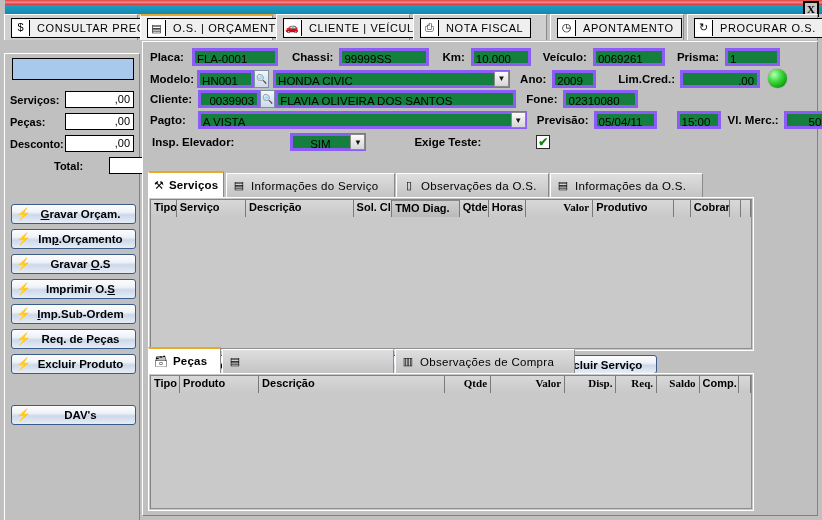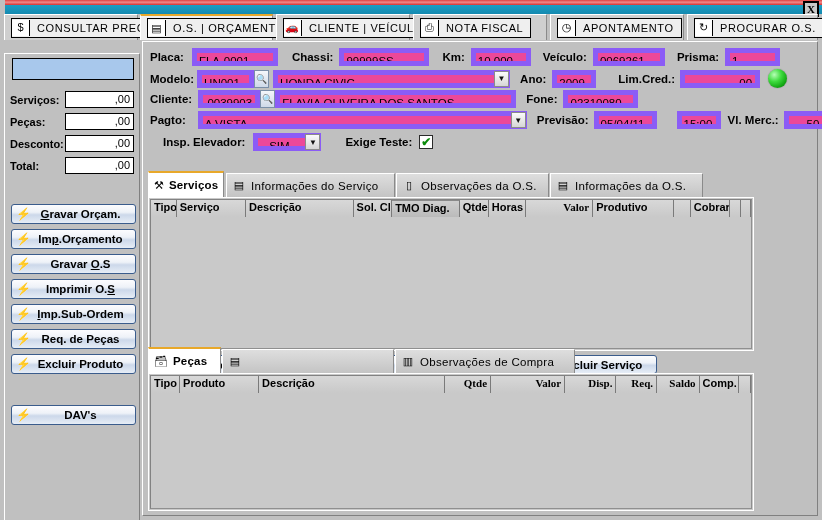--- a/index.html
+++ b/index.html
@@ -46,21 +46,21 @@
   .sbtn .bolt{color:#4f7fc0;font-size:12px;margin-left:4px;text-shadow:0 0 1px #fff;}
   .sbtn .slbl{flex:1;text-align:center;font:bold 11.5px "Liberation Sans",sans-serif;color:#000;padding-right:5px;}
   .sbtn .slbl u{text-decoration:underline;}
 
   
   .rightpanel{position:absolute;left:142px;top:41px;width:676px;height:475px;background:#c0c0c0;
      border-left:1px solid #fff;border-top:1px solid #fff;border-right:1px solid #808080;border-bottom:1px solid #808080;box-sizing:border-box;}
 
   .frow{position:absolute;display:flex;align-items:center;}
   .flbl{font:bold 11.5px "Liberation Sans",sans-serif;color:#000;white-space:nowrap;}
-  .fin{border:5px solid #8b5cf6;background:#ec4899;box-sizing:border-box;height:18px;
+  .fin{border:3px solid #8b5cf6;background:#15803d;box-sizing:border-box;height:18px;
       font:11.5px "Liberation Sans",sans-serif;color:#000;line-height:16px;padding-left:2px;overflow:hidden;white-space:nowrap;}
   .fin.r{text-align:right;padding-right:3px;padding-left:0;}
   .lookup{width:15px;height:18px;border:1px solid #7a8fa8;background:linear-gradient(to bottom,#f4f7fb,#cfd9e8);
       box-sizing:border-box;display:flex;align-items:center;justify-content:center;font-size:9px;color:#2a4a7a;cursor:pointer;}
   .ddwrap{position:relative;display:inline-block;}
   .ddbtn{position:absolute;right:1px;top:1px;width:15px;height:16px;
       background:linear-gradient(to bottom,#fbfbfb,#d6d6d6);border:1px solid #8b8b8b;box-sizing:border-box;
       display:flex;align-items:center;justify-content:center;font-size:8px;color:#111;cursor:pointer;}
   .chk{width:14px;height:14px;border:1px solid #2a2a2a;background:#fff;box-sizing:border-box;
       display:flex;align-items:center;justify-content:center;color:#0a8a0a;font:bold 12px "Liberation Sans",sans-serif;cursor:pointer;}
@@ -153,21 +153,21 @@
           <span class="totfld">,00</span>
         </div>
         <div class="totrow" style="top: 58px;">
           <span class="totlbl">Peças:</span>
           <span class="totfld">,00</span>
         </div>
         <div class="totrow" style="top: 80px;">
           <span class="totlbl">Desconto:</span>
           <span class="totfld">,00</span>
         </div>
-        <div class="totrow" style="top: 102px;">
+        <div class="totrow" style="top: 102px; margin-left: 44px;">
           <span class="totlbl">Total:</span>
           <span class="totfld">,00</span>
         </div>
       </div>
     <div id="sidebtns">
         <div class="sbtn" style="top: 150px;">
           <span class="bolt">⚡</span>
           <span class="slbl"><u>G</u>ravar Orçam.</span>
         </div>
         <div class="sbtn" style="top: 175px;">
@@ -246,27 +246,27 @@
         <span class="fin" style="width:329px;display:block;padding-right:18px;">A VISTA</span>
         <span class="ddbtn">▼</span>
       </span>
       <span class="flbl" style="margin-left:10px;">Previsão:</span>
       <span class="fin" style="width:63px;margin-left:5px;">05/04/11</span>
       <span class="fin" style="width:44px;margin-left:20px;">15:00</span>
       <span class="flbl" style="margin-left:7px;">Vl. Merc.:</span>
       <span class="fin r" style="width:82px;margin-left:5px;">50.000,00</span>
     </div>
 
-    <div class="frow" style="left:20px;top:91px;">
+    <div class="frow" style="left:9px;top:91px;gap:48px;">
       <span class="flbl">Insp. Elevador:</span>
       <span class="ddwrap" style="margin-left:8px;">
-        <span class="fin" style="width:68px;display:block;padding-right:18px;text-align:center;">SIM</span>
+        <span class="fin" style="width:76px;display:block;padding-right:18px;text-align:center;">SIM</span>
         <span class="ddbtn">▼</span>
       </span>
-      <span class="flbl" style="margin-left:24px;">Exige Teste:</span>
+      <span class="flbl" style="">Exige Teste:</span>
       <span class="chk" style="margin-left:7px;">✔</span>
     </div>
 
     <div class="tabstrip" id="svc-tabs" style="left:5px;top:131px;width:600px;">
         <div class="itab sel" style="left: 0px; width: 76px; top: -2px;">
           <span class="ico">⚒</span>
           <span class="lbl">Serviços</span>
         </div>
         <div class="itab" style="left: 78px; width: 169px;">
           <span class="ico">▤</span>

